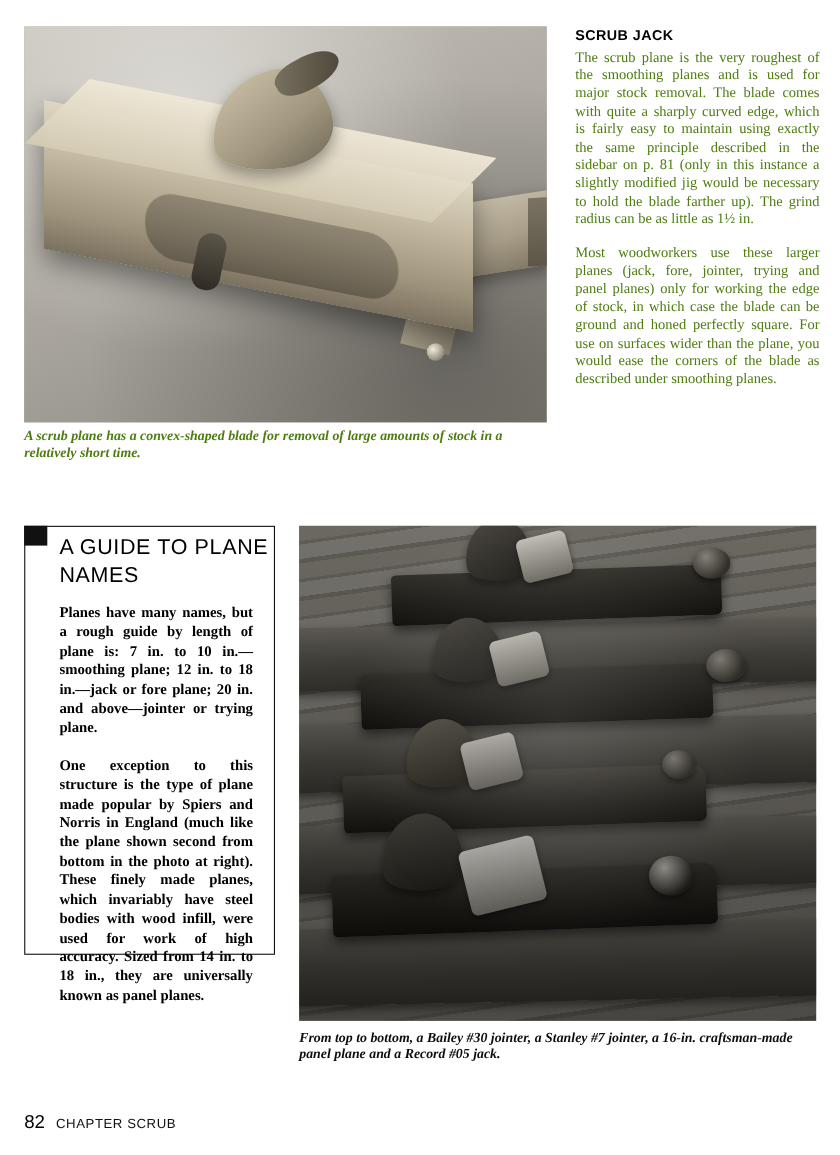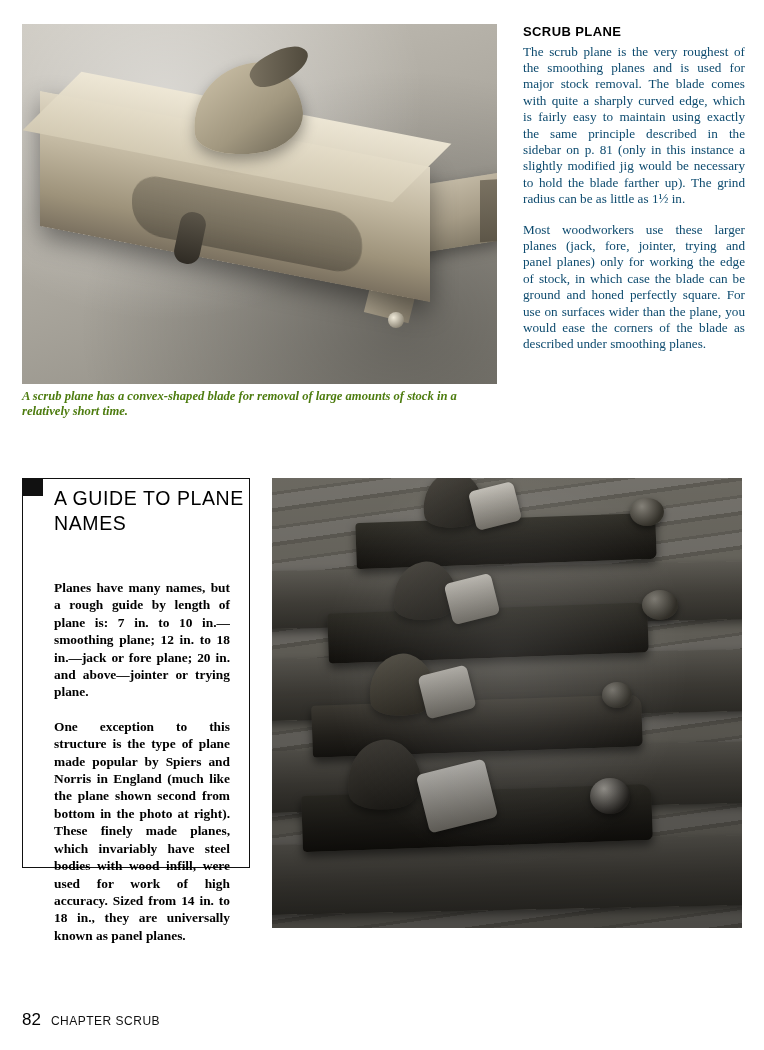--- a/index.html
+++ b/index.html
@@ -167,21 +167,21 @@
     color: #000;
     margin: 0 0 4px 0;
     line-height: 15.5px;
   }
   .body-p {
     font-family: "Liberation Serif", serif;
     font-size: 13.2px;
     line-height: 16.4px;
     text-align: justify;
     margin: 0 0 14px 0;
-    color: #0c4a6e;
+    color: #4d7c0f;
   }
   .head.second { margin-top: 4px; }
 
   
   .sidebar {
     position: absolute;
     left: 22px;
     top: 478px;
     width: 228px;
     height: 390px;
@@ -204,21 +204,21 @@
     width: 190px;
     font-family: "Liberation Sans", sans-serif;
     font-size: 19.5px;
     letter-spacing: 0.6px;
     line-height: 25px;
     color: #000;
   }
   .sidebar-body {
     position: absolute;
     left: 54px;
-    top: 579px;
+    top: 548px;
     width: 176px;
   }
   .sidebar-body p {
     font-family: "Liberation Serif", serif;
     font-weight: bold;
     font-size: 13.4px;
     line-height: 17.4px;
     text-align: justify;
     margin: 0 0 17px 0;
     color: #000;
@@ -361,21 +361,21 @@
     <div class="plane-top"></div>
     <div class="plane-recess"></div>
     <div class="plane-mouth"></div>
     <div class="plane-tote"></div>
     <div class="plane-screw"></div>
   </div>
 
   <div class="top-caption">A scrub plane has a convex-shaped blade for removal of large amounts of stock in a relatively short time.</div>
 
   <div class="right-col">
-    <h2 class="head">SCRUB PLANE</h2>
+    <h2 class="head">SCRUB JACK</h2>
     <p class="body-p">The scrub plane is the very roughest of the smoothing planes and is used for major stock removal. The blade comes with quite a sharply curved edge, which is fairly easy to maintain using exactly the same principle described in the sidebar on p. 81 (only in this instance a slightly modified jig would be necessary to hold the blade farther up). The grind radius can be as little as 1½ in.</p>
 
     <p class="body-p">Most woodworkers use these larger planes (jack, fore, jointer, trying and panel planes) only for working the edge of stock, in which case the blade can be ground and honed perfectly square. For use on surfaces wider than the plane, you would ease the corners of the blade as described under smoothing planes.</p>
   </div>
 
   <div class="sidebar"></div>
   <div class="sidebar-tab"></div>
   <div class="sidebar-title">A GUIDE TO PLANE NAMES</div>
   <div class="sidebar-body">
     <p>Planes have many names, but a rough guide by length of plane is: 7 in. to 10 in.—smoothing plane; 12 in. to 18 in.—jack or fore plane; 20 in. and above—jointer or trying plane.</p>
@@ -405,19 +405,20 @@
     <div class="knob k3"></div>
 
     <div class="plane-sm pl4"></div>
     <div class="tote-sm t4"></div>
     <div class="lever lv4"></div>
     <div class="knob k4"></div>
 
     <div class="bp-vignette"></div>
   </div>
 
+  <div class="bottom-caption">From top to bottom, a Bailey #30 jointer, a Stanley #7 jointer, a 16-in. craftsman-made panel plane and a Record #05 jack.</div>
 
   <div class="footer">
     <span class="folio">82</span>
     <span class="chapter">CHAPTER SCRUB</span>
   </div>
 
 </div>
 
 </body></html>

